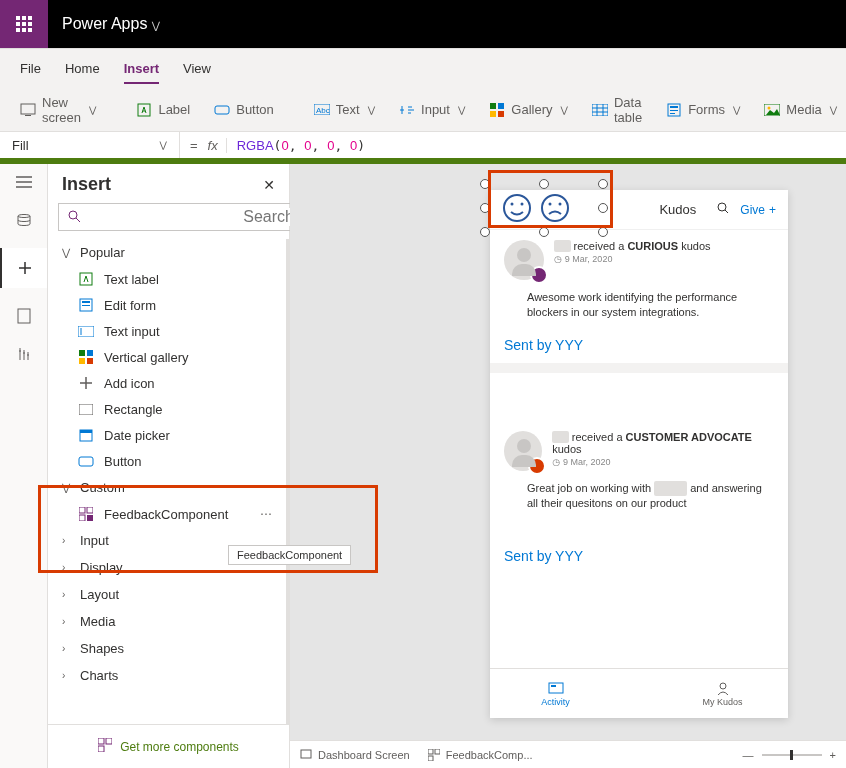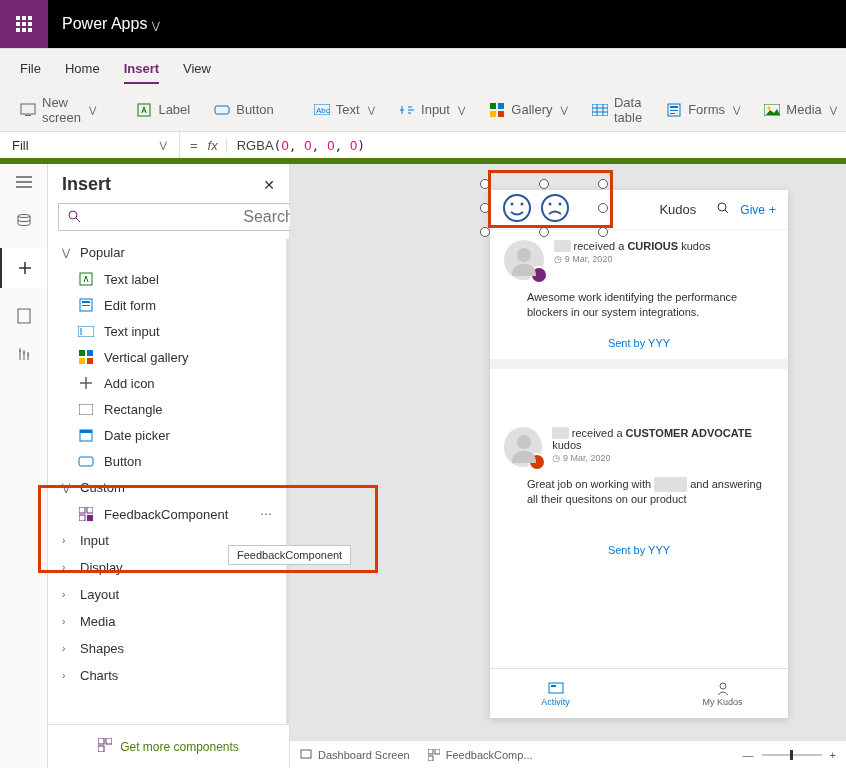--- a/index.html
+++ b/index.html
@@ -19,21 +19,21 @@
 .ribbon-btn { height: 32px; display: flex; align-items: center; gap: 6px; padding: 0 8px; font-size: 13px; color: #605e5c; cursor: pointer; }
 .ribbon-sep { width: 1px; height: 24px; background: #e1dfdd; margin: 0 4px; }
 .ribbon-icon { width: 16px; height: 16px; display: inline-flex; align-items: center; justify-content: center; }
 .chev-sm { font-size: 9px; color: #605e5c; margin-left: 2px; }
 
 .formula-row { height: 32px; display: flex; align-items: center; background: #fff; border-bottom: 6px solid #4d7c0f; }
 .prop-sel { width: 180px; height: 100%; display: flex; align-items: center; padding: 0 12px; border-right: 1px solid #e1dfdd; justify-content: space-between; font-size: 13px; }
 .eq { padding: 0 10px; color: #605e5c; }
 .fx { font-style: italic; padding-right: 8px; color: #605e5c; border-right: 1px solid #e1dfdd; }
 .formula { padding: 0 10px; font-family: Consolas, monospace; font-size: 13px; flex: 1; }
-.formula .fn { color: #404040; }
+.formula .fn { color: #6d28d9; }
 .formula .num { color: #e3008c; }
 
 .workspace { display: flex; height: 604px; }
 .leftrail { width: 48px; background: #faf9f8; border-right: 1px solid #e1dfdd; display: flex; flex-direction: column; align-items: center; padding-top: 8px; gap: 18px; }
 .leftrail .rail-ic { width: 20px; height:20px; display:flex; align-items:center; justify-content:center; color:#605e5c; cursor:pointer; }
 
 .insert-panel { width: 242px; background: #fff; border-right: 1px solid #e1dfdd; display: flex; flex-direction: column; position: relative; }
 .panel-hdr { display: flex; align-items: center; justify-content: space-between; padding: 10px 14px 8px; }
 .panel-hdr h2 { font-size: 18px; font-weight: 600; }
 .panel-close { font-size: 14px; cursor: pointer; }
@@ -66,21 +66,21 @@
 .card { padding: 10px 14px; }
 .card-head{display:flex; gap:10px; align-items:flex-start;}
 .avatar{width:40px;height:40px;background:#e1dfdd;border-radius:50%;position:relative;}
 .avatar::before{content:'';position:absolute;top:8px;left:13px;width:14px;height:14px;background:#c8c6c4;border-radius:50%;}
 .avatar::after{content:'';position:absolute;bottom:4px;left:8px;width:24px;height:12px;background:#c8c6c4;border-radius:10px 10px 0 0;}
 .badge{position:absolute;bottom:-4px;right:-4px;width:18px;height:18px;border-radius:50%;background:#742774;border:2px solid #fff;}
 .badge.red{background:#d83b01;}
 .card-title{font-size:11px;}
 .card-date{font-size:9px;color:#888;display:flex;align-items:center;gap:3px;margin-top:2px;}
 .card-body{font-size:11px;margin-top:10px;line-height:1.4;margin-left:23px;}
-.card-link{font-size:11px;color:#0078d4;margin-top:16px;display:block;text-align:center;}
+.card-link{font-size:14px;color:#0078d4;margin-top:16px;display:block;}
 .card-sep{height:10px;background:#f3f2f1;margin:10px -14px;}
 .mock-nav{position:absolute;bottom:0;left:0;right:0;height:50px;border-top:1px solid #e1dfdd;display:flex;gap:36px;}
 .nav-it{flex:1;display:flex;flex-direction:column;align-items:center;justify-content:center;font-size:9px;gap:2px;color:#605e5c;}
 .nav-it.active{color:#0078d4;}
 .selection{position:absolute;left:195px;top:20px;width:118px;height:48px;}
 .sel-handle{width:10px;height:10px;background:#fff;border:1px solid #555;border-radius:50%;position:absolute;}
 
 .bottom-bar{position:absolute;bottom:0;left:0;right:0;height:28px;background:#fff;border-top:1px solid #e1dfdd;display:flex;align-items:center;padding:0 10px;gap:18px;font-size:11px;color:#605e5c;}
 .bottom-bar .spacer{flex:1;}
 .zoom{display:flex;align-items:center;gap:8px;}

